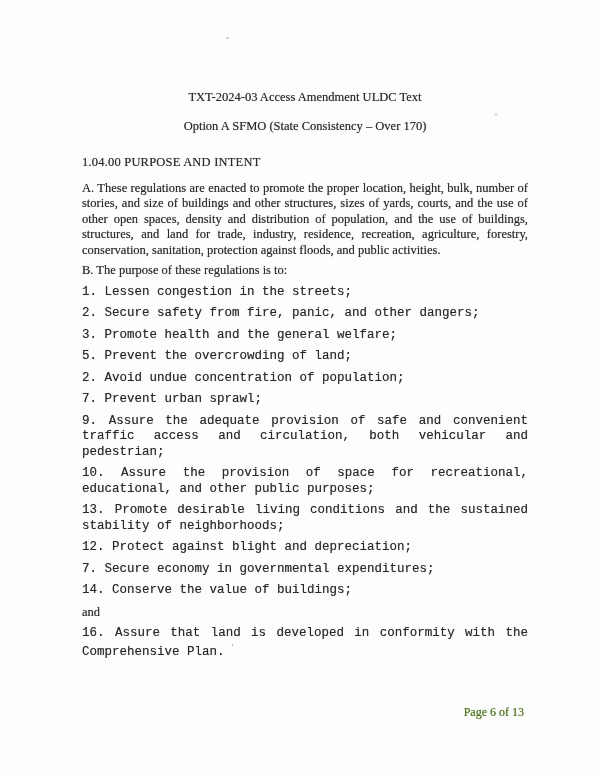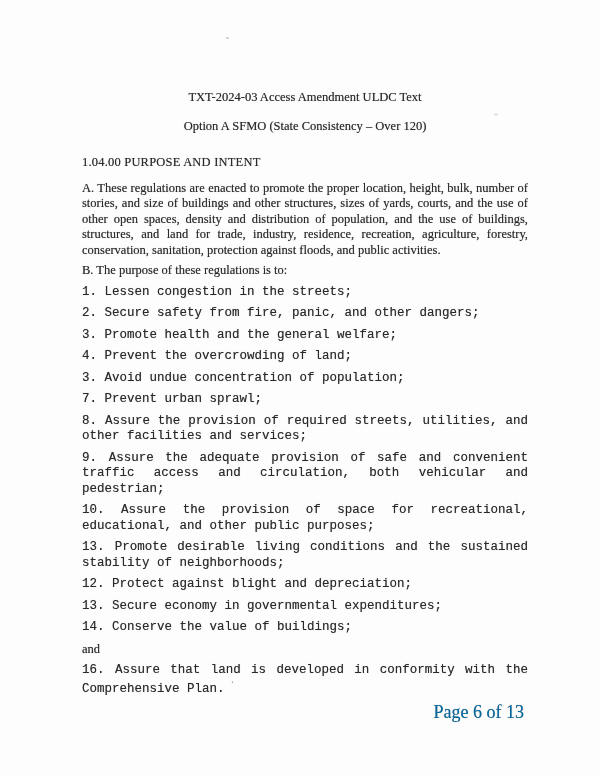--- a/index.html
+++ b/index.html
@@ -28,23 +28,23 @@
   .doc-title     { margin-bottom: 13px !important; }
   .doc-subtitle  { margin-bottom: 21px !important; }
   .section-heading { margin-bottom: 10px !important; letter-spacing: 0.2px; }
   .para-justify  { text-align: justify; }
   .para-a        { margin-bottom: 5px !important; }
   .list-item     { text-align: justify; font-family: Liberation Mono, monospace; }
   .footer {
     position: absolute;
     top: 705px;
     right: 76px;
-    font-size: 18px;
+    font-size: 12px;
     line-height: 15px;
-    color: #0369a1;
+    color: #4d7c0f;
   }
   
   .speck {
     position: absolute;
     background: #9a9a9a;
     border-radius: 50%;
   }
   .speck.s1 { left: 226px; top: 37px;  width: 3px; height: 2px; opacity: 0.55; }
   .speck.s2 { left: 494px; top: 113px; width: 4px; height: 3px; opacity: 0.25; }
   .tick-artifact {
@@ -57,39 +57,38 @@
 </style>
 </head>
 <body>
 
 <div class="page">
 
   <div class="speck s1"></div>
   <div class="speck s2"></div>
 
   <p class="centered doc-title">TXT-2024-03 Access Amendment ULDC Text</p>
-  <p class="centered doc-subtitle">Option A SFMO (State Consistency – Over 120)</p>
+  <p class="centered doc-subtitle">Option A SFMO (State Consistency – Over 170)</p>
 
   <p class="section-heading">1.04.00 PURPOSE AND INTENT</p>
 
   <p class="para-justify para-a">A. These regulations are enacted to promote the proper location, height, bulk, number of stories, and size of buildings and other structures, sizes of yards, courts, and the use of other open spaces, density and distribution of population, and the use of buildings, structures, and land for trade, industry, residence, recreation, agriculture, forestry, conservation, sanitation, protection against floods, and public activities.</p>
   <p>B. The purpose of these regulations is to:</p>
 
   <p class="list-item">1. Lessen congestion in the streets;</p>
   <p class="list-item">2. Secure safety from fire, panic, and other dangers;</p>
   <p class="list-item">3. Promote health and the general welfare;</p>
-  <p class="list-item">4. Prevent the overcrowding of land;</p>
-  <p class="list-item">3. Avoid undue concentration of population;</p>
+  <p class="list-item">5. Prevent the overcrowding of land;</p>
+  <p class="list-item">2. Avoid undue concentration of population;</p>
   <p class="list-item">7. Prevent urban sprawl;</p>
-  <p class="list-item">8. Assure the provision of required streets, utilities, and other facilities and services;</p>
   <p class="list-item">9. Assure the adequate provision of safe and convenient traffic access and circulation, both vehicular and pedestrian;</p>
   <p class="list-item">10. Assure the provision of space for recreational, educational, and other public purposes;</p>
   <p class="list-item">13. Promote desirable living conditions and the sustained stability of neighborhoods;</p>
   <p class="list-item">12. Protect against blight and depreciation;</p>
-  <p class="list-item">13. Secure economy in governmental expenditures;</p>
+  <p class="list-item">7. Secure economy in governmental expenditures;</p>
   <p class="list-item">14. Conserve the value of buildings;</p>
 
   <p>and</p>
 
   <p class="list-item"><span>16. Assure that land is developed in conformity with the Comprehensive Plan.</span><span class="tick-artifact">ˈ</span></p>
 
   <div class="footer">Page 6 of 13</div>
 
 </div>
 

